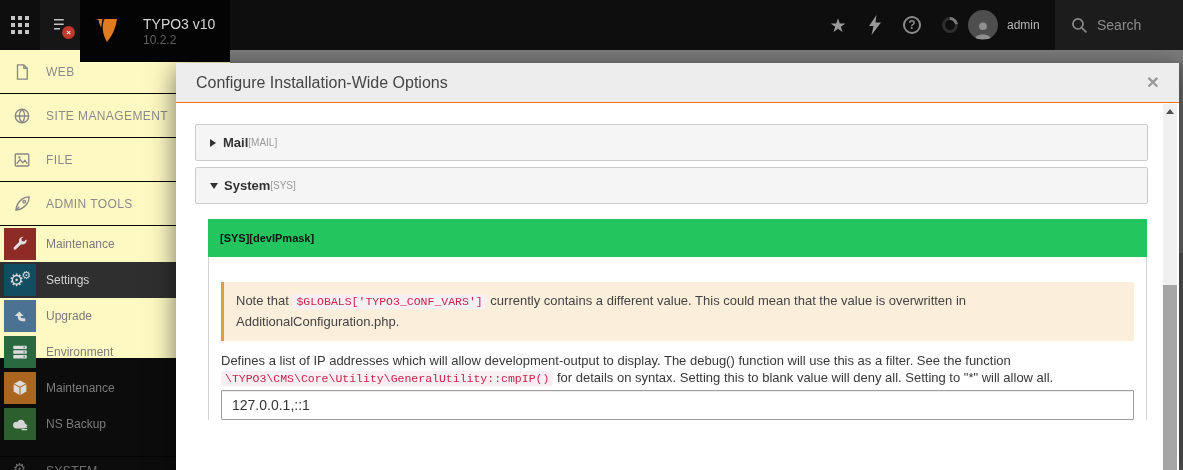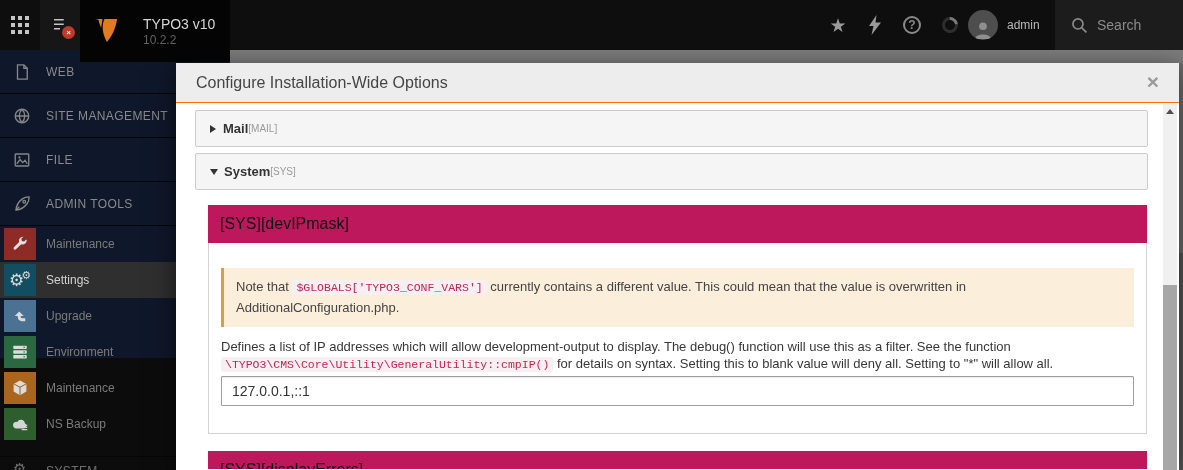--- a/index.html
+++ b/index.html
@@ -27,21 +27,21 @@
   .spinner { width:16px; height:16px; border-radius:50%; border:3px solid #2e2e2e; border-top-color:#7a7a7a; transform:rotate(40deg); }
   .i-user { left:968px; width:90px; justify-content:flex-start; }
   .avatar { width:30px; height:30px; border-radius:50%; background:#4e4e4e; overflow:hidden; flex:none; display:flex; align-items:flex-end; justify-content:center; }
   .username { color:#b9b9b9; font-size:12px; margin-left:9px; }
   .tb-search { position:absolute; left:1055px; top:0; width:128px; height:50px; background:#1c1c1c; display:flex; align-items:center; cursor:text; }
   .tb-search svg { margin-left:16px; }
   .search-input { background:transparent; border:none; outline:none; color:#9a9a9a; font-size:14px; width:70px; margin-left:9px; font-family:Liberation Sans, sans-serif; }
   .search-input::placeholder { color:#8b8b8b; opacity:1; }
 
   
-  .sidebar { position:absolute; left:0; top:50px; width:230px; height:308px; background:#0f172a; z-index:5; }
+  .sidebar { position:absolute; left:0; top:50px; width:230px; height:308px; background:#fef9c3; z-index:5; }
   .side-section { position:absolute; left:0; width:230px; height:44px; border-bottom:1px solid #060606; display:flex; align-items:center; cursor:pointer; }
   .side-section .s-icon { position:absolute; left:13px; width:18px; height:18px; color:#878787; }
   .side-section .s-label { position:absolute; left:46px; color:#8a8a8a; font-size:12px; letter-spacing:.4px; }
   .side-module { position:absolute; left:0; width:230px; height:36px; cursor:pointer; }
   .side-module.active { background:#2f2f2f; }
   .tile { position:absolute; left:4px; top:2px; width:32px; height:32px; display:flex; align-items:center; justify-content:center; color:#d9d9d9; }
   .m-label { position:absolute; left:46px; top:0; height:36px; line-height:36px; color:#7b7b7b; font-size:12px; }
   .side-module.active .m-label { color:#d2d2d2; }
   .gear-glyph { font-family:"DejaVu Sans", sans-serif; }
   .side-bottom { position:absolute; left:0; top:406px; width:230px; height:14px; border-top:1px solid #060606; }
@@ -51,31 +51,31 @@
   
   .dim-strip { position:absolute; left:230px; top:50px; width:953px; height:13px; background:#7d7d7d; z-index:6; }
   .sliver-top { position:absolute; left:1179px; top:63px; width:4px; height:190px; background:#6d6d6d; z-index:6; }
   .sliver-bottom { position:absolute; left:1179px; top:253px; width:4px; height:217px; background:#575757; z-index:6; }
 
   
   .modal { position:absolute; left:176px; top:63px; width:1003px; height:407px; background:#ffffff; z-index:20; box-shadow:0 5px 25px rgba(0,0,0,.55); }
   .modal-header { position:relative; height:40px; background:#ededed; border-bottom:1px solid #f97316; }
   .modal-title { position:absolute; left:20px; top:0; line-height:40px; font-size:16px; color:#454545; }
   .modal-close { position:absolute; right:20px; top:0; line-height:38px; font-size:21px; font-weight:bold; color:#9a9a9a; cursor:pointer; }
-  .modal-body { position:relative; height:366px; padding:7px 19px 0 19px; overflow:hidden;border-radius:21px; }
+  .modal-body { position:relative; height:317px; padding:21px 19px 0 19px; overflow:hidden;border-radius:21px; }
 
   .acc-panel { width:953px; height:37px; background:#f5f5f5; border:1px solid #cccccc; border-radius:2px; display:flex; align-items:center; padding-left:14px; cursor:pointer; }
   .acc-mail { margin-bottom:6px; }
   .caret-right { width:0; height:0; border-top:4.5px solid transparent; border-bottom:4.5px solid transparent; border-left:6px solid #333; margin-right:7px; }
   .caret-down { width:0; height:0; border-left:4.5px solid transparent; border-right:4.5px solid transparent; border-top:6px solid #333; margin-right:6px; }
   .acc-name { font-size:13px; font-weight:bold; color:#333; }
   .acc-tag { font-size:10px; color:#9a9a9a; margin-left:0; }
 
   .sys-body { padding:15px 13px 0 13px; }
-  .group-header { height:38px; background:#be185d; font-size:16px; font-weight:normal; color:#111; line-height:38px; padding-left:12px; }
+  .group-header { height:38px; background:#22c55e; font-size:11px; font-weight:bold; color:#111; line-height:38px; padding-left:12px; }
   .group-body { border:1px solid #d3d3d3; border-top:none; padding:25px 12px 27px 12px; background:#fff; }
   .callout { background:#fbeedb; border-left:3px solid #e39b3c; padding:9px 12px; font-size:13px; color:#444; line-height:20px; }
   .code { font-family:"Liberation Mono", monospace; font-size:11.5px; color:#c7254e; background:#f8eff2; padding:1px 4px; border-radius:3px; }
   .desc { margin-top:11px; font-size:13px; color:#383838; line-height:17px; }
   .ip-input { display:block; margin-top:3px; width:100%; height:30px; border:1px solid #9e9e9e; border-radius:1px; padding:0 10px; font-size:14px; color:#333; font-family:"Liberation Sans",sans-serif; box-shadow:inset 0 1px 1px rgba(0,0,0,.08); outline:none; }
   .group-second { margin-top:17px; }
 
   
   .mscroll { position:absolute; left:987px; top:41px; width:14px; height:366px; background:#f0f0f0; z-index:25; }
   .mscroll-up { position:absolute; top:0; left:0; width:14px; height:15px; display:flex; align-items:center; justify-content:center; cursor:pointer; }

